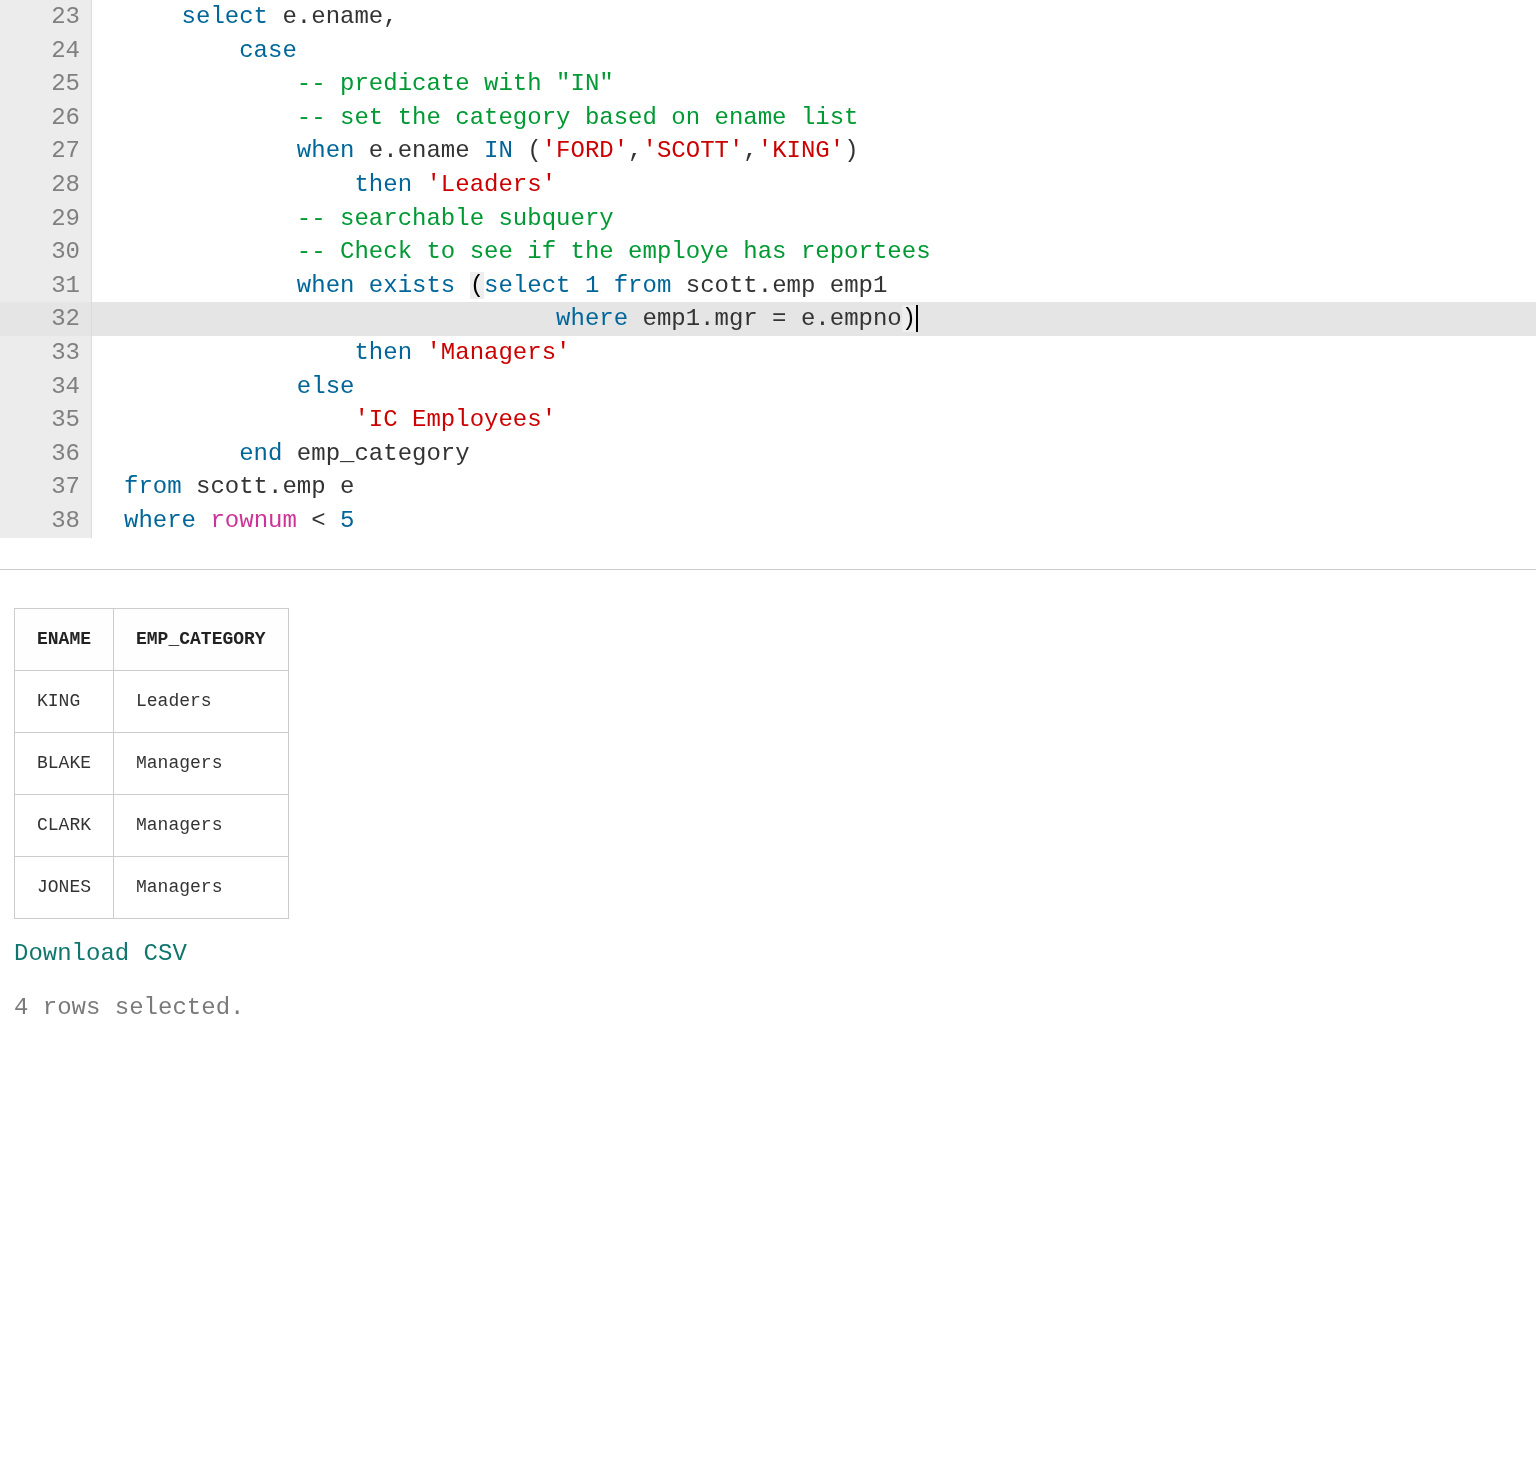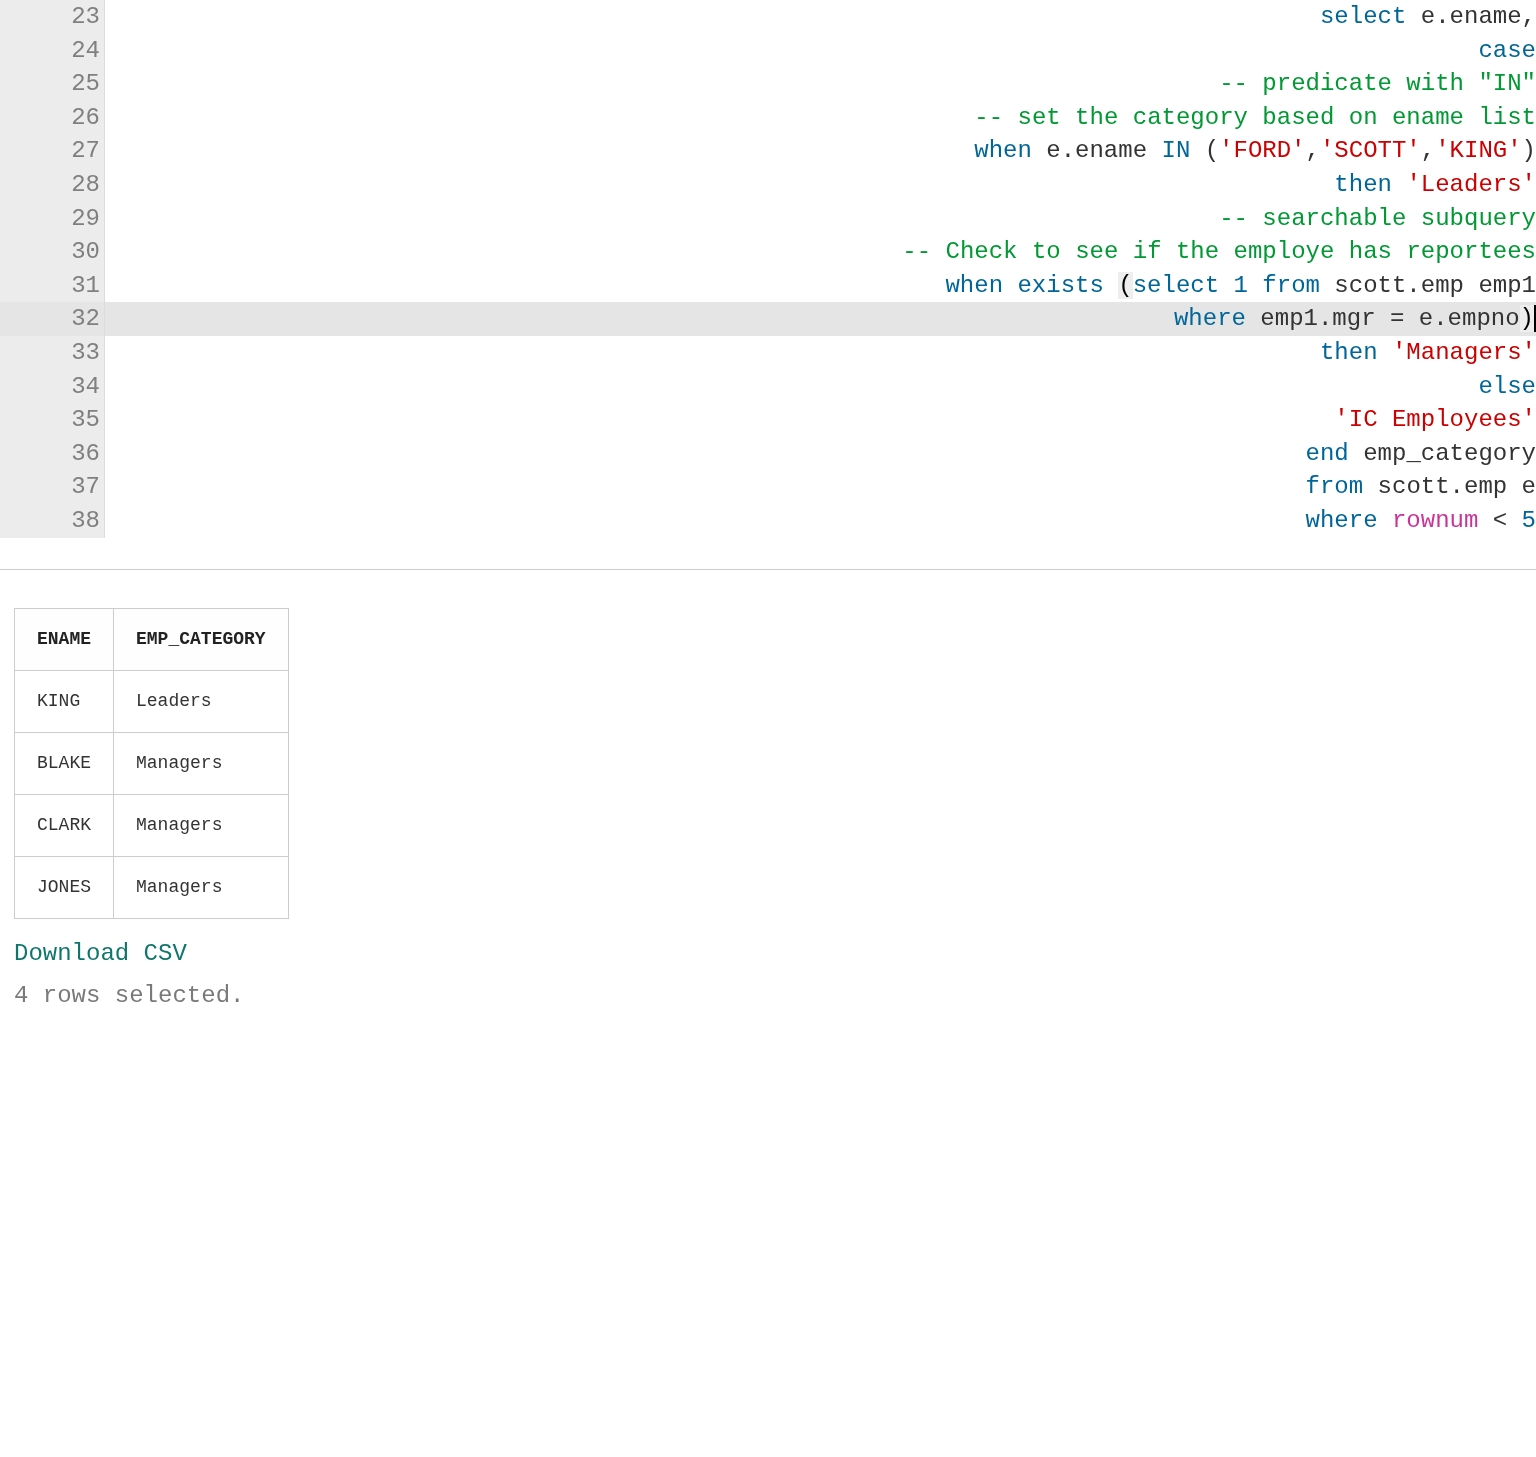--- a/index.html
+++ b/index.html
@@ -1,36 +1,36 @@
 <!DOCTYPE html>
 <html><head>
 <meta charset="utf-8">
 <style>
   * { margin:0; padding:0; box-sizing:border-box; }
   body { background:#fff; font-family:Consolas,"Courier New",monospace; font-size:24px; line-height:1.4; color:#333; }
   .editor { display:block; }
   .code-line { display:flex; align-items:stretch; }
-  .gutter { width:105px; text-align:right; padding-right:4px; background:#ececec; color:#808080; border-right:1px solid #dcdcdc; user-select:none; }
-  .code  { flex:1; padding-left:18px; white-space:pre; background:#fff;text-align:right; }
+  .gutter { width:92px; text-align:right; padding-right:11px; background:#ececec; color:#808080; border-right:1px solid #dcdcdc; user-select:none; }
+  .code  { flex:1; padding-left:32px; white-space:pre; background:#fff; }
   .hl .code, .hl .gutter { background:#e5e5e5; }
   .kw   { color:#006699; }      
   .cm   { color:#009933; }      
   .str  { color:#cc0000; }      
   .num  { color:#006699; }      
   .fn   { color:#cc3399; }      
   .brk  { color:#444; font-weight:normal; }
   .brk-match { background:#eee; color:#000; }
   .caret { border-right:2px solid #000; }
   .divider { height:32px; background:#fff; border-bottom:1px solid #ccc; }
   .results { padding:38px 14px 10px 14px; font-family:Consolas,"Courier New",monospace; }
   table.res { border-collapse:collapse; background:#fff; }
   table.res th, table.res td { border:1px solid #ccc; padding:18px 22px; text-align:left; font-size:18px; font-weight:normal; }
   table.res th { font-weight:bold; color:#222; background:#fefefe; }
   .dl-link { color:#0f766e; margin-top:18px; display:inline-block; cursor:pointer; background:none; border:none; font:inherit; padding:0; }
-  .rowcount { color:#7a7a7a; margin-top:8px; }
+  .rowcount { color:#7a7a7a; margin-top:20px; }
 </style>
 </head>
 <body>
 
 <div class="editor" id="editor">
     <div class="code-line">
       <div class="gutter">23</div>
       <div class="code">    <span class="kw">select</span> e.ename,</div>
     </div>
     <div class="code-line">

